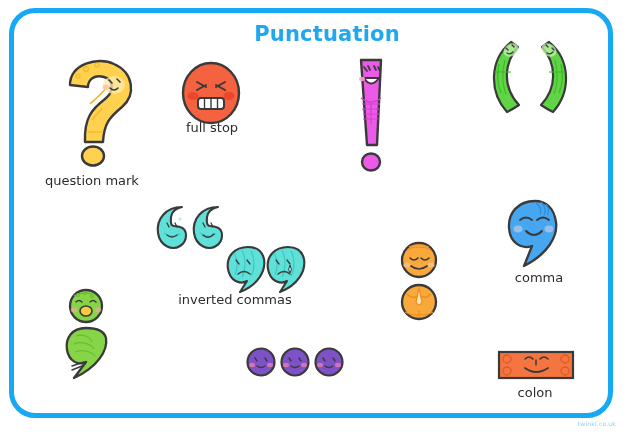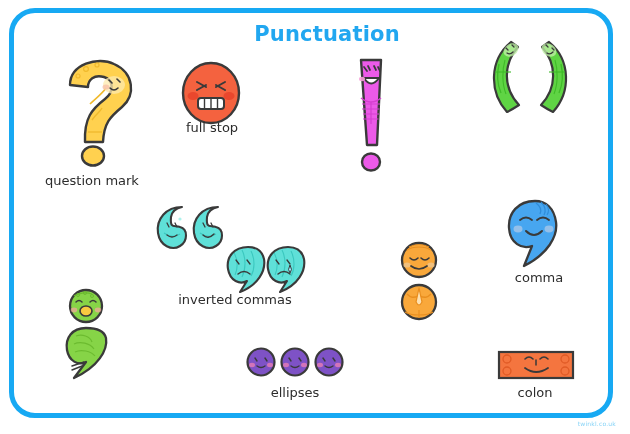--- a/index.html
+++ b/index.html
@@ -251,21 +251,20 @@
       <ellipse cx="58" cy="18" rx="3" ry="2.2" fill="#e77db5" opacity="0.8"></ellipse>
 
       <circle cx="83" cy="15" r="13.5" fill="#7e52c6" stroke="#3a3a3a" stroke-width="2.2"></circle>
       <path d="M77 11 L79 14" stroke="#3a3a3a" stroke-width="1.4" stroke-linecap="round"></path>
       <path d="M87 11 L89 14" stroke="#3a3a3a" stroke-width="1.4" stroke-linecap="round"></path>
       <path d="M79 19 Q83 22 87 19" stroke="#3a3a3a" stroke-width="1.4" fill="none" stroke-linecap="round"></path>
       <ellipse cx="74" cy="18" rx="3" ry="2.2" fill="#e77db5" opacity="0.8"></ellipse>
       <ellipse cx="92" cy="18" rx="3" ry="2.2" fill="#e77db5" opacity="0.8"></ellipse>
     </svg>
   </div>
-  <div class="label" style="left:245px; top:385px; width:100px;">ellipses</div>
 
   <div class="art" style="left:497px; top:348px; width:78px; height:34px;">
     <svg width="78" height="34" viewBox="0 0 78 34">
       <rect x="2" y="4" width="74" height="26" fill="#f4753f" stroke="#3a3a3a" stroke-width="2.2"></rect>
       <circle cx="10" cy="11" r="4" fill="none" stroke="#e05b26" stroke-width="1.3"></circle>
       <circle cx="10" cy="23" r="4" fill="none" stroke="#e05b26" stroke-width="1.3"></circle>
       <circle cx="68" cy="11" r="4" fill="none" stroke="#e05b26" stroke-width="1.3"></circle>
       <circle cx="68" cy="23" r="4" fill="none" stroke="#e05b26" stroke-width="1.3"></circle>
       <path d="M28 11 Q32 7 36 11" stroke="#3a3a3a" stroke-width="1.6" fill="none" stroke-linecap="round"></path>
       <path d="M43 11 Q47 7 51 11" stroke="#3a3a3a" stroke-width="1.6" fill="none" stroke-linecap="round"></path>

